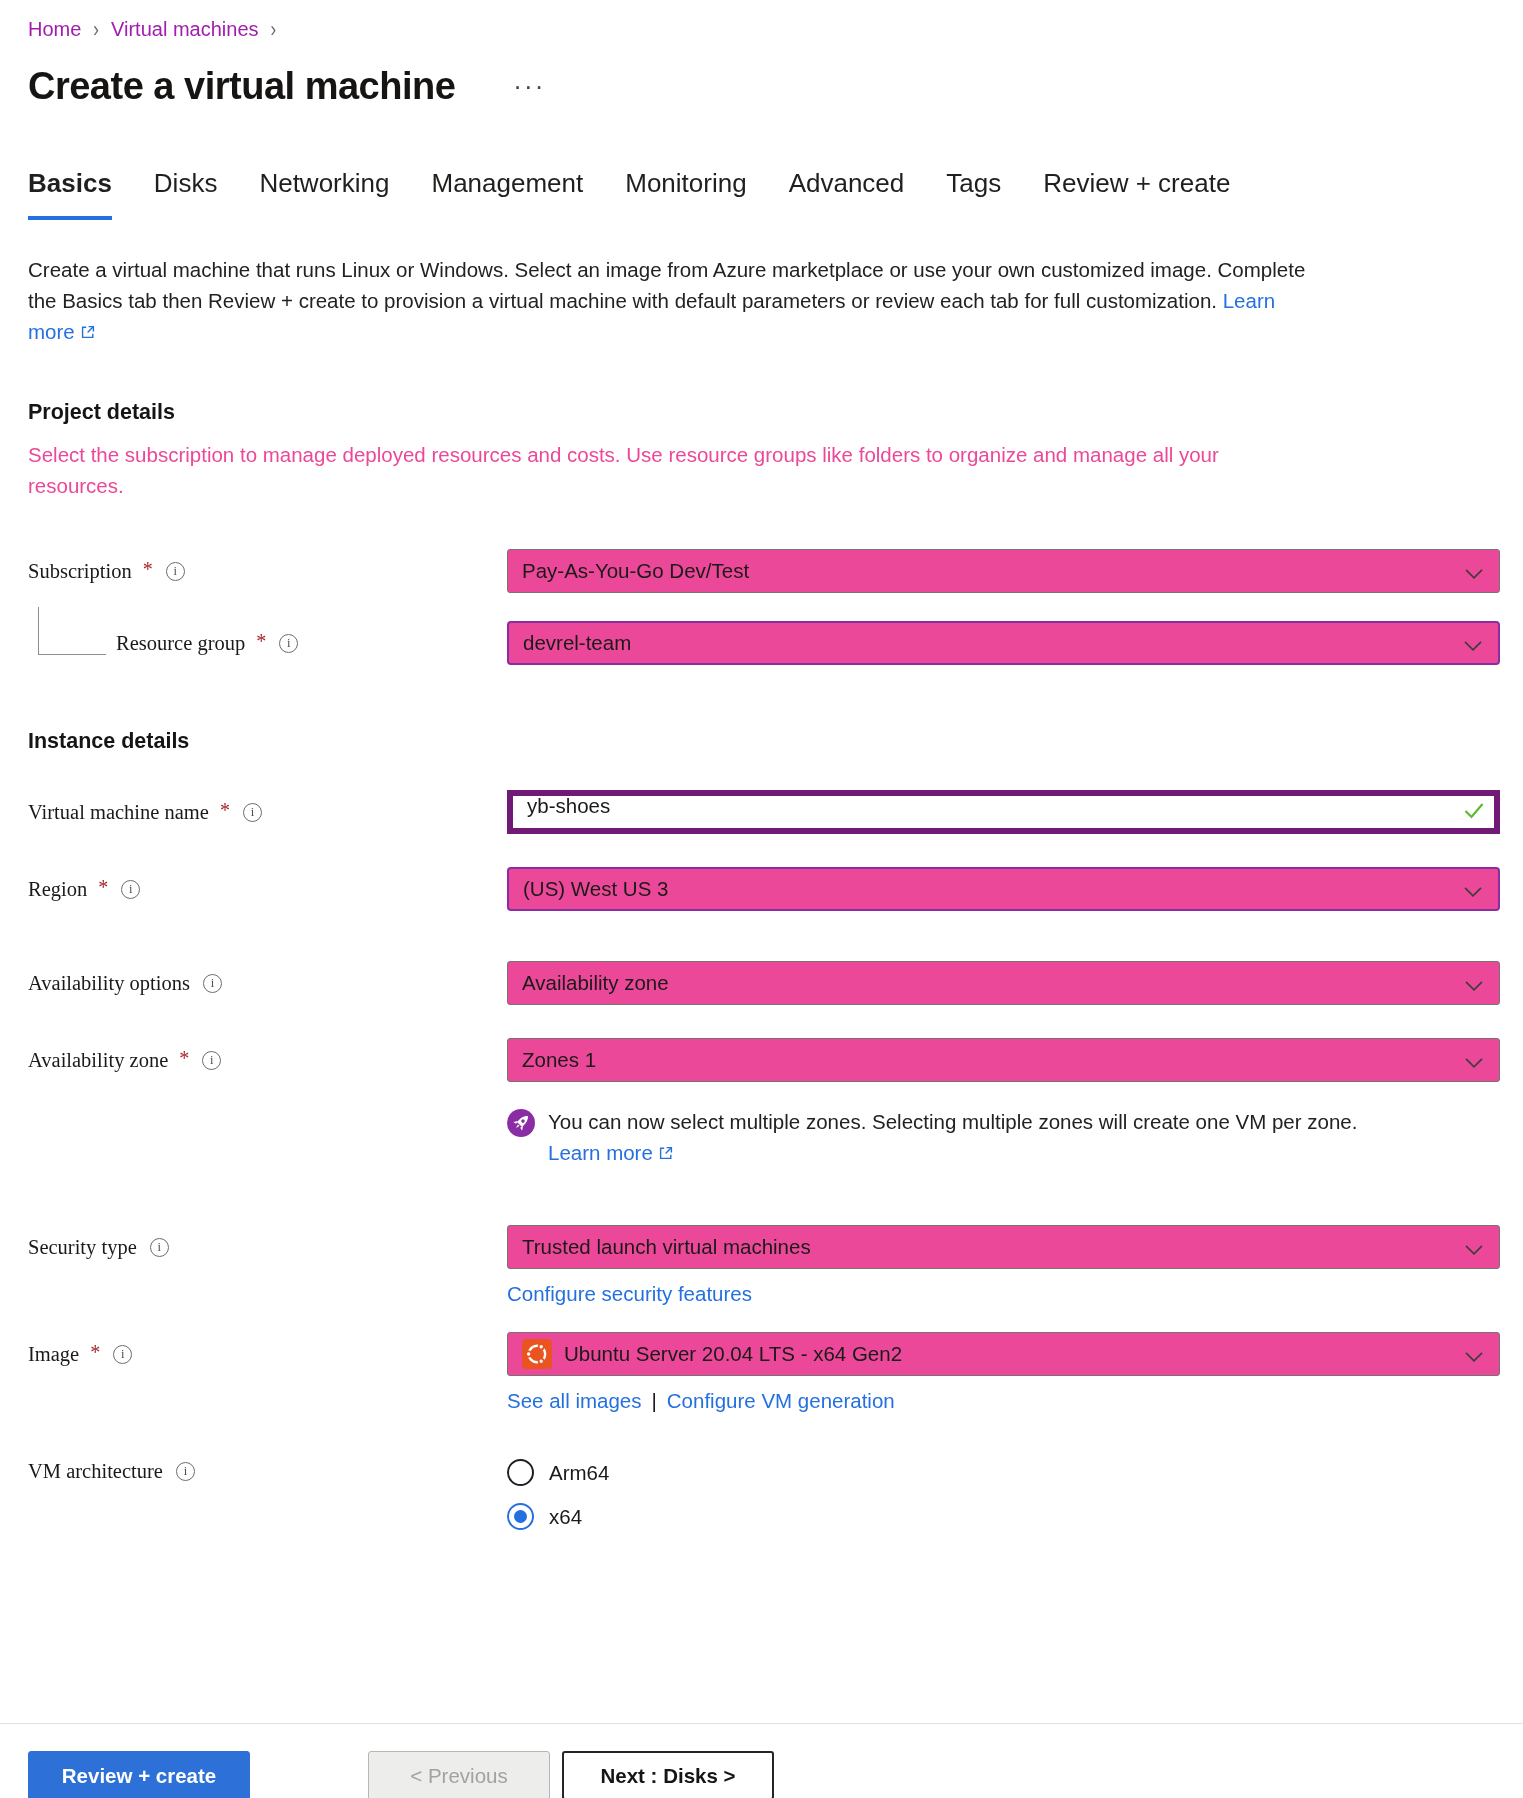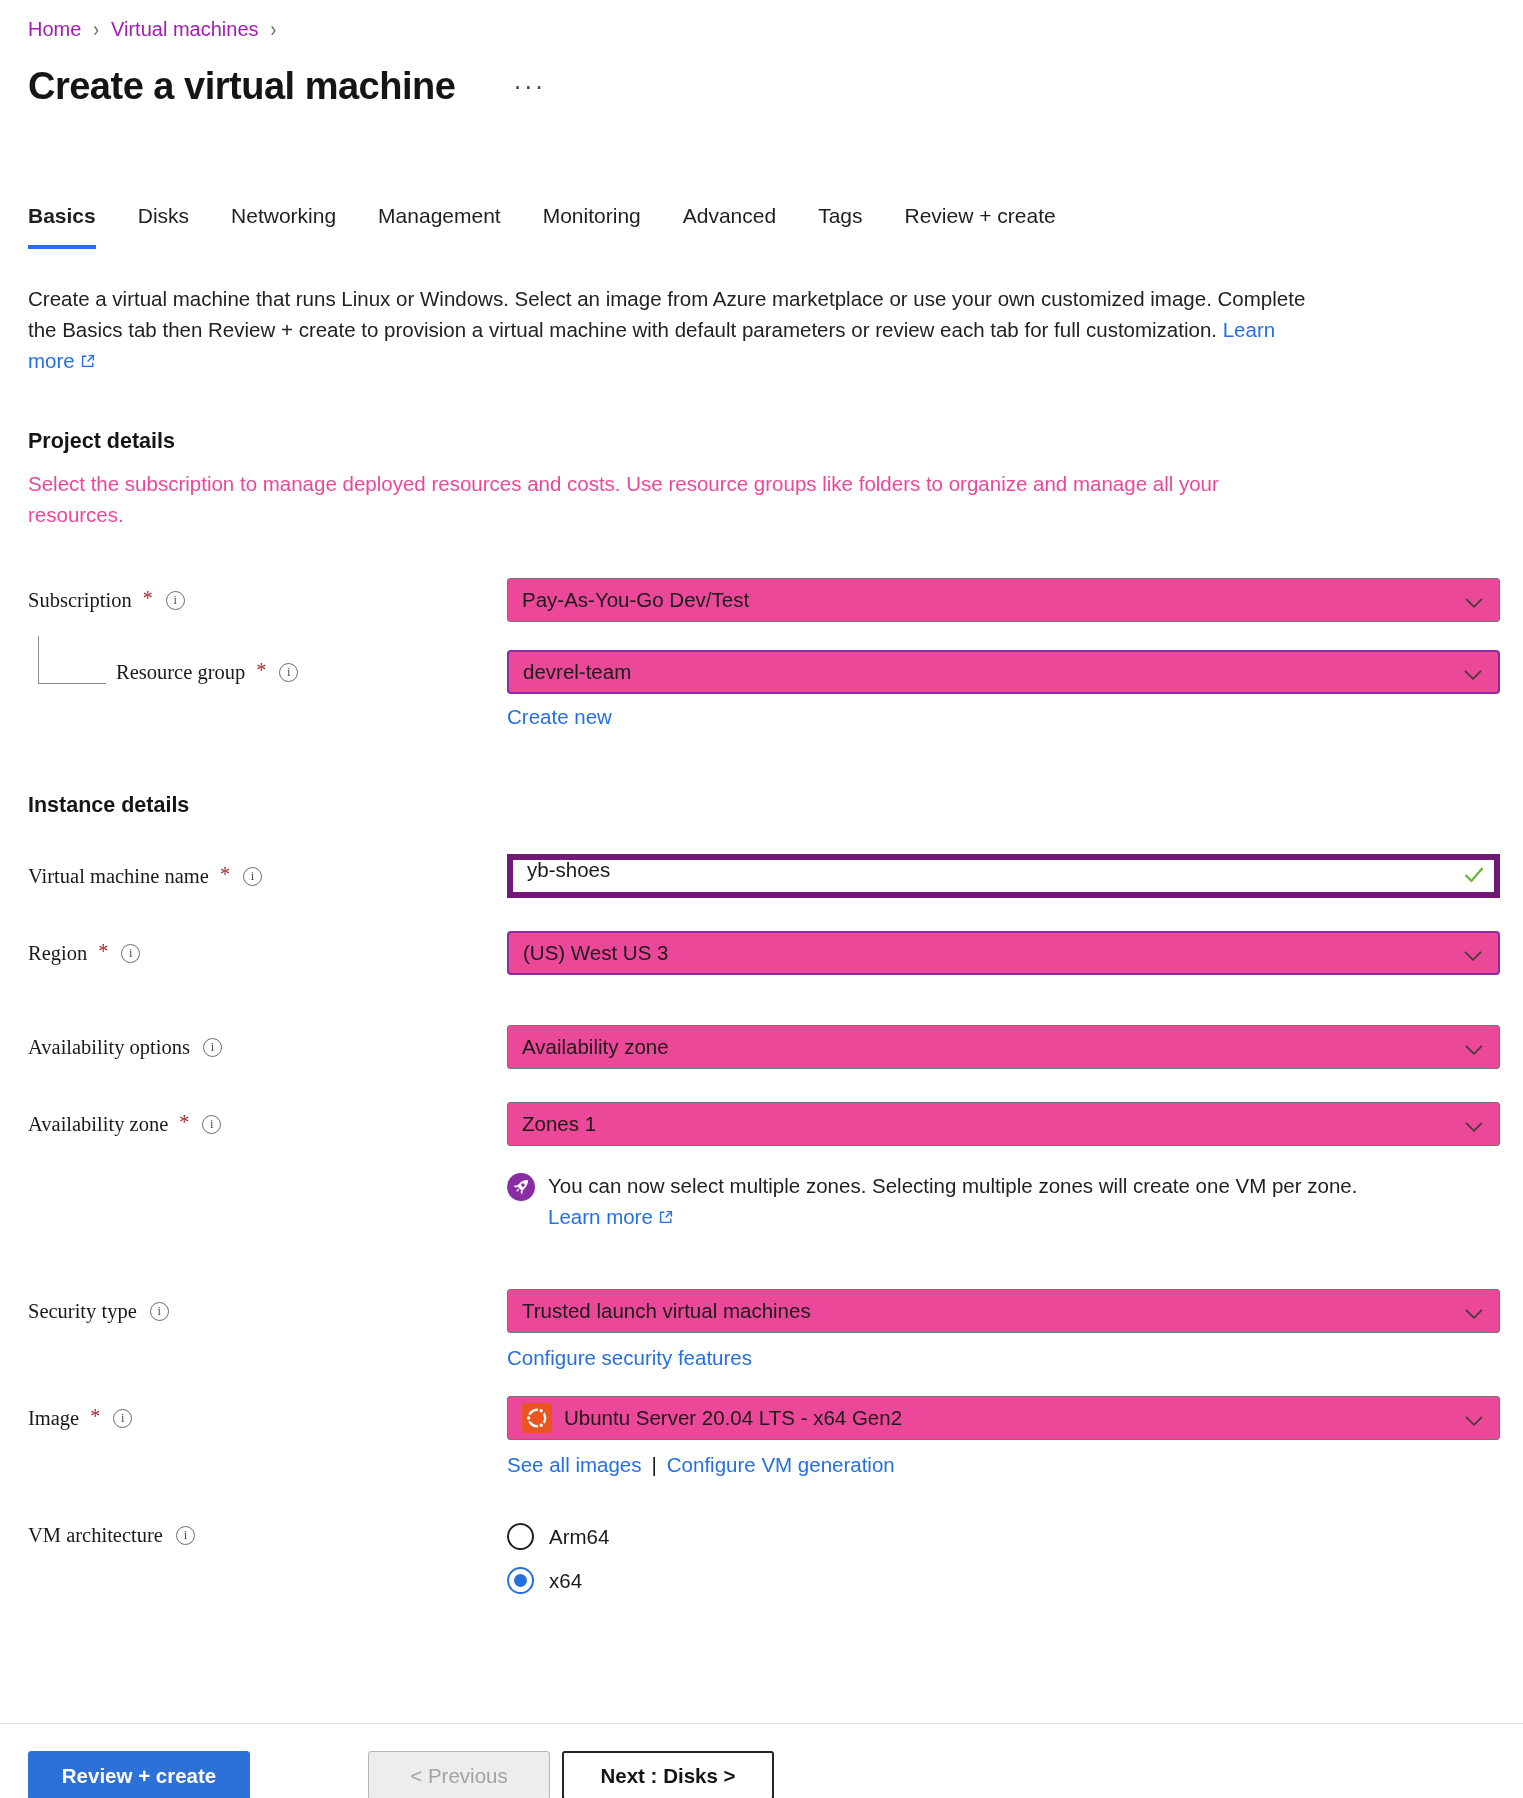--- a/index.html
+++ b/index.html
@@ -12,21 +12,21 @@
   .breadcrumb { margin-top:18px; font-size:20px; display:flex; align-items:center; gap:10px; }
   .breadcrumb a { color:#a21caf; text-decoration:none; cursor:pointer; }
   .crumb-sep { color:#6b6b6b; font-size:17px; transform:scaleY(1.35); display:inline-block; padding:0 2px; }
 
   
   .title-row { margin-top:24px; display:flex; align-items:flex-end; gap:58px; }
   .page-title { font-size:38px; font-weight:bold; letter-spacing:-0.5px; color:#161514; }
   .more-dots { font-size:26px; color:#444; letter-spacing:2px; padding-bottom:6px; cursor:pointer; }
 
   
-  .tabs { margin-top:96px; display:flex; gap:42px; font-size:21px; }
+  .tabs { margin-top:60px; display:flex; gap:42px; font-size:26px; }
   .tab { padding-bottom:17px; border-bottom:4px solid transparent; cursor:pointer; color:#201f1e; }
   .tab.active { font-weight:bold; border-bottom-color:#2470e0; }
 
   
   .intro { margin-top:34px; font-size:20.5px; line-height:31px; max-width:1280px; color:#232221; }
   a.inline-link { color:#2470e0; text-decoration:none; cursor:pointer; }
   .ext-ico { display:inline-block; vertical-align:-1px; margin-left:5px; }
 
   h2.section { margin-top:52px; font-size:21.5px; font-weight:bold; color:#161514; }
   .section-desc { margin-top:14px; font-size:20.5px; line-height:31px; max-width:1290px; color:#ec4899; }
@@ -135,23 +135,20 @@
         <span>Resource group</span>
         <span class="req">*</span>
         <span class="info-ico">i</span>
       </div>
       <div class="field purple">
         <span>devrel-team</span>
         <span class="chev"><svg width="18" height="11" viewBox="0 0 18 11">
               <path d="M1 1 l8 8 8-8" fill="none" stroke="#3d3c3b" stroke-width="1.6"></path>
             </svg></span>
       </div>
-    </div>
-    <div class="under-field" style="margin-top:11px;">
-      <a class="inline-link">Create new</a>
     </div>
 
     <h2 class="section" style="margin-top:64px;">Instance details</h2>
 
     <div class="form-row" style="margin-top:36px;">
       <div class="label-cell">
         <span>Virtual machine name</span>
         <span class="req">*</span>
         <span class="info-ico">i</span>
       </div>

